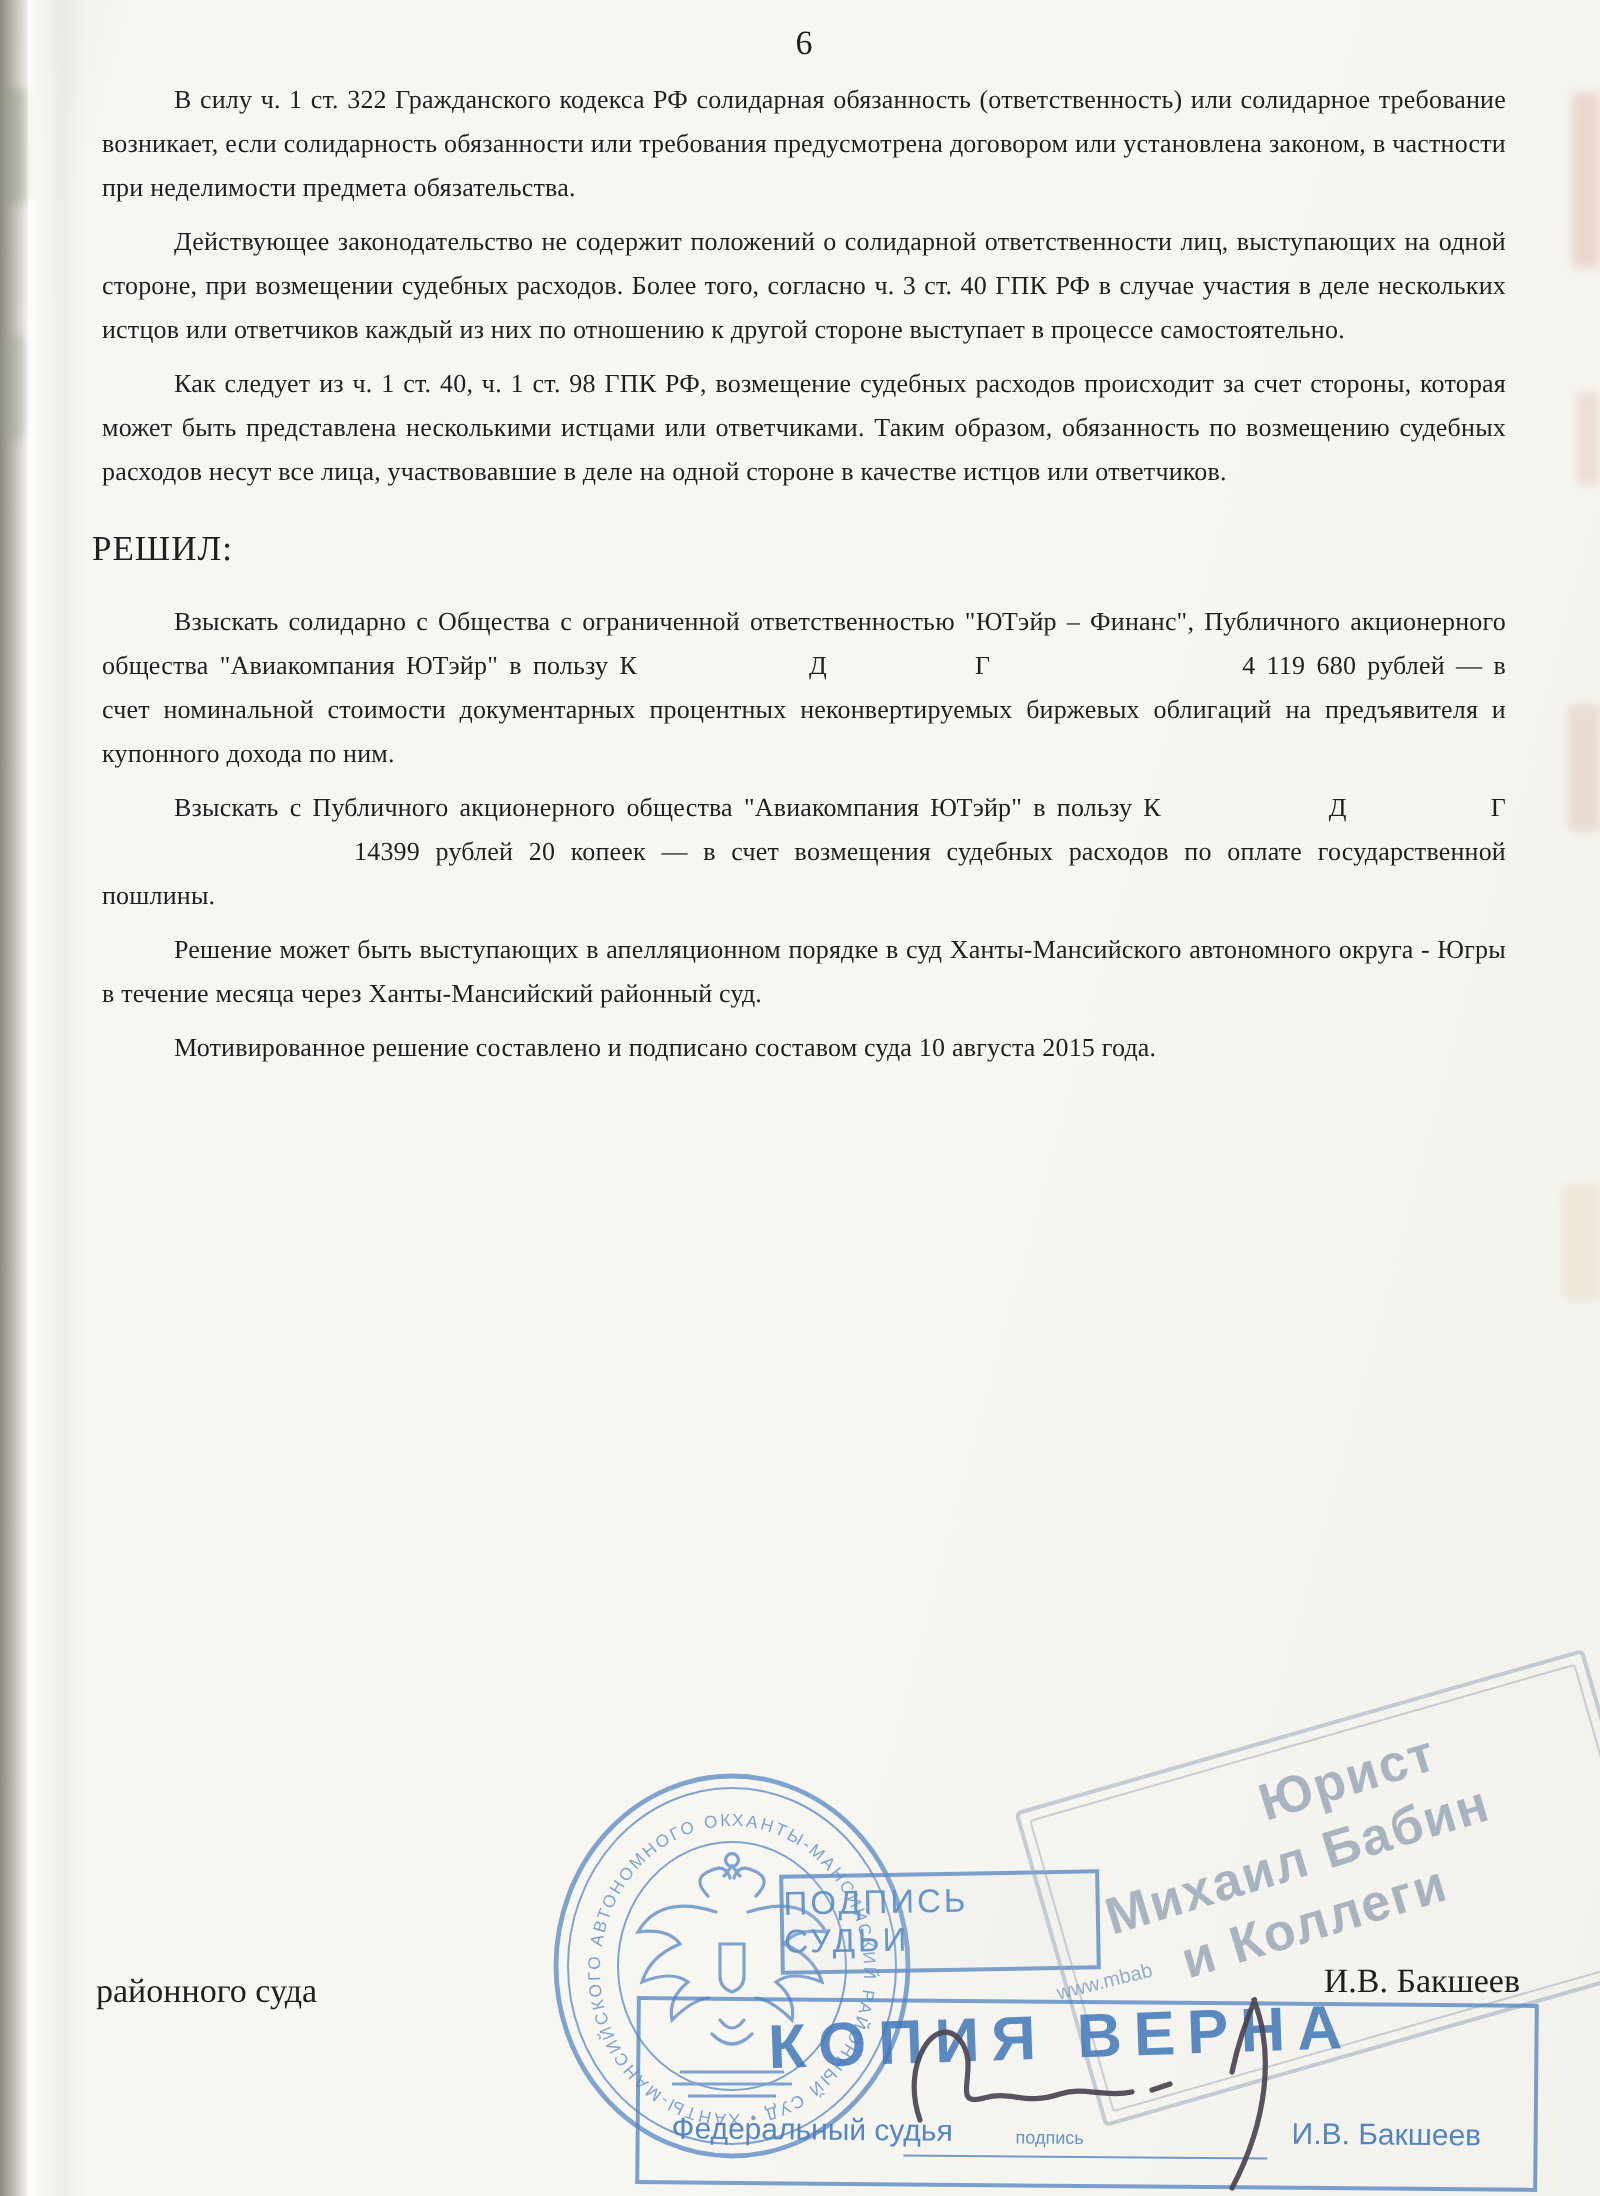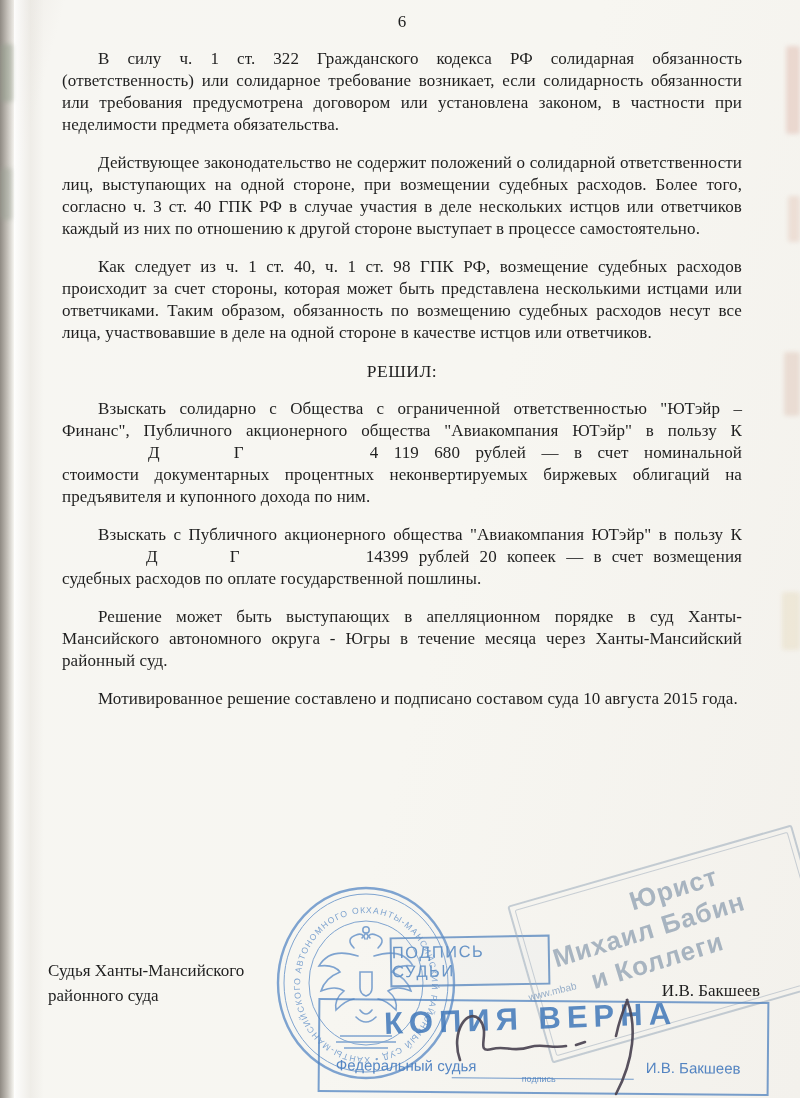--- a/index.html
+++ b/index.html
@@ -8,41 +8,41 @@
         font-family:"Liberation Serif", serif;color:#1f1f1f;}
   
   .edge-left{position:absolute;left:0;top:0;width:14px;height:100%;
         background:linear-gradient(90deg,#8f8a83 0%,#c6c2bb 55%,rgba(247,246,242,0) 100%);}
   .fold-left{position:absolute;left:14px;top:0;width:30px;height:100%;
         background:linear-gradient(90deg,rgba(255,255,255,.85),rgba(229,226,220,.45) 55%,rgba(247,246,242,0));}
   .artifact{position:absolute;filter:blur(2px);border-radius:3px;}
   
   .content{position:absolute;left:46px;top:12px;width:712px;z-index:1;}
   .page-number{text-align:center;font-size:17px;margin-bottom:7px;}
-  .para{margin:16px;font-size:17px;line-height:22px;text-align:justify;text-indent:36px;letter-spacing:.1px;}
+  .para{margin:5px;font-size:13px;line-height:22px;text-align:justify;text-indent:36px;letter-spacing:.1px;}
   .gap{display:inline-block;height:2px;}
-  .ruling-heading{text-align:center;font-size:17.5px;letter-spacing:.5px;margin:17px 0 15px 0;}
+  .ruling-heading{text-align:left;font-size:17.5px;letter-spacing:.5px;margin:17px 0 15px 0;}
   .judge-title{position:absolute;left:48px;top:958px;font-size:17px;line-height:25px;z-index:1;}
   .judge-name-typed{position:absolute;right:40px;top:981px;font-size:17px;z-index:1;}
   
   .stamps{position:absolute;inset:0;z-index:2;mix-blend-mode:multiply;}
   .seal{position:absolute;left:274px;top:884px;opacity:.85;}
   .stamp-rect{position:absolute;left:390px;top:936px;width:156px;height:46px;
         border:2.5px solid rgba(96,145,205,.8);display:flex;align-items:center;justify-content:center;
         font-family:"Liberation Sans", sans-serif;font-size:16.5px;letter-spacing:1.5px;
         color:rgba(98,148,208,.92);transform:rotate(-1deg);background:rgba(214,228,246,.10);}
   .copy-stamp{position:absolute;left:384px;top:1001px;font-family:"Liberation Sans", sans-serif;
         font-weight:bold;font-size:31px;letter-spacing:6px;color:rgba(66,124,198,.85);
         transform:rotate(-2deg);white-space:nowrap;}
   .certify-box{position:absolute;left:318px;top:1000px;width:447px;height:90px;
         border:2px solid rgba(82,136,206,.75);transform:rotate(.5deg);
         font-family:"Liberation Sans", sans-serif;color:rgba(78,133,205,.95);}
   .certify-role{position:absolute;left:16px;top:56px;font-size:15px;}
   .certify-line{position:absolute;left:132px;top:76px;width:182px;border-top:1.5px solid rgba(82,136,206,.8);}
-  .certify-caption{position:absolute;left:188px;top:72px;font-size:9px;color:rgba(82,136,206,.85);margin-left:14px;}
+  .certify-caption{position:absolute;left:188px;top:62px;font-size:9px;color:rgba(82,136,206,.85);}
   .certify-name{position:absolute;left:326px;top:56px;font-size:15px;}
   .wm-frame{position:absolute;left:524px;top:862px;width:292px;height:160px;
         border:2px solid rgba(161,178,200,.55);transform:rotate(-16deg);border-radius:3px;}
   .wm-frame-inner{position:absolute;inset:4px;border:1px solid rgba(161,178,200,.5);border-radius:2px;}
   .wm-text{position:absolute;left:534px;top:874px;width:280px;transform:rotate(-17deg);
         font-family:"Liberation Sans", sans-serif;font-weight:bold;color:rgba(157,174,195,.82);
         text-shadow:1px 1px 0 rgba(255,255,255,.8);font-size:26px;letter-spacing:1px;line-height:32px;}
   .wm-l1{margin-left:104px;}
   .wm-l2{margin-left:14px;}
   .wm-l3{margin-left:44px;}
@@ -74,21 +74,21 @@
     <div class="ruling-heading">РЕШИЛ:</div>
     <div id="ruling-paragraphs">
         <p class="para">Взыскать солидарно с Общества с ограниченной ответственностью "ЮТэйр – Финанс", Публичного акционерного общества "Авиакомпания ЮТэйр" в пользу К<span class="gap" style="width: 86px;"></span>Д<span class="gap" style="width: 74px;"></span>Г<span class="gap" style="width: 126px;"></span>4 119 680 рублей — в счет номинальной стоимости документарных процентных неконвертируемых биржевых облигаций на предъявителя и купонного дохода по ним.</p>
         <p class="para">Взыскать с Публичного акционерного общества "Авиакомпания ЮТэйр" в пользу К<span class="gap" style="width: 84px;"></span>Д<span class="gap" style="width: 72px;"></span>Г<span class="gap" style="width: 126px;"></span>14399 рублей 20 копеек — в счет возмещения судебных расходов по оплате государственной пошлины.</p>
         <p class="para">Решение может быть выступающих в апелляционном порядке в суд Ханты-Мансийского автономного округа - Югры в течение месяца через Ханты-Мансийский районный суд.</p>
         <p class="para">Мотивированное решение составлено и подписано составом суда 10 августа 2015 года.</p>
       </div>
   </div>
 
   <div class="judge-title">
-    <span>Судья Ханты-Мансийского</span><br>
+    <br>
     <span>районного суда</span>
   </div>
   <div class="judge-name-typed">И.В. Бакшеев</div>
 
   <div class="stamps">
 
     <svg class="seal" width="184" height="198" viewBox="0 0 184 198">
       <g fill="none" stroke="#6d9bd6">
         <ellipse cx="92" cy="99" rx="88" ry="95" stroke-width="2.4"></ellipse>
         <ellipse cx="92" cy="99" rx="82" ry="89" stroke-width="1"></ellipse>

